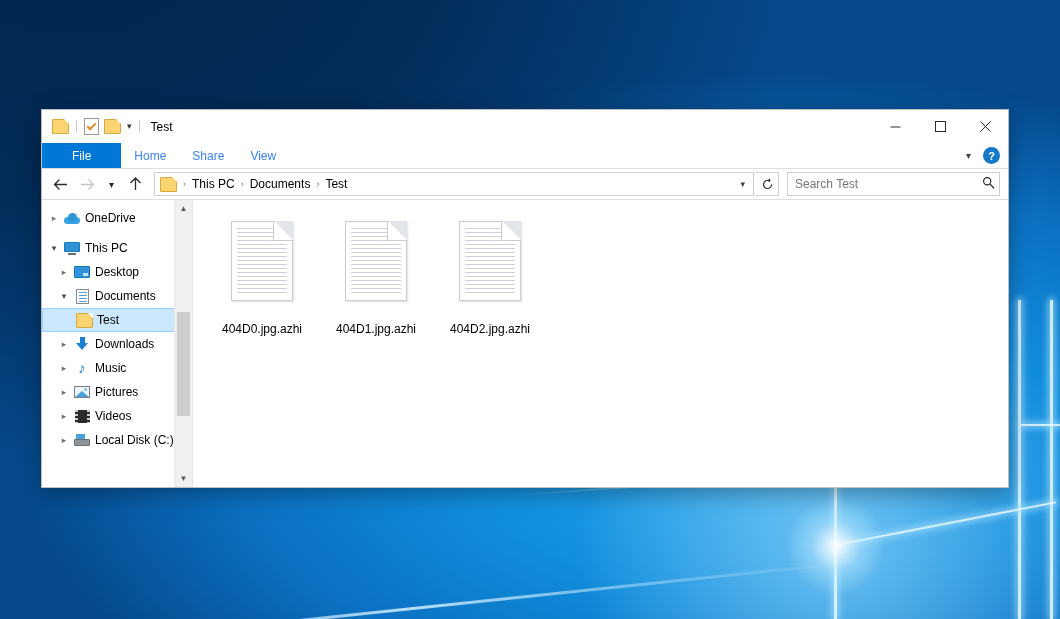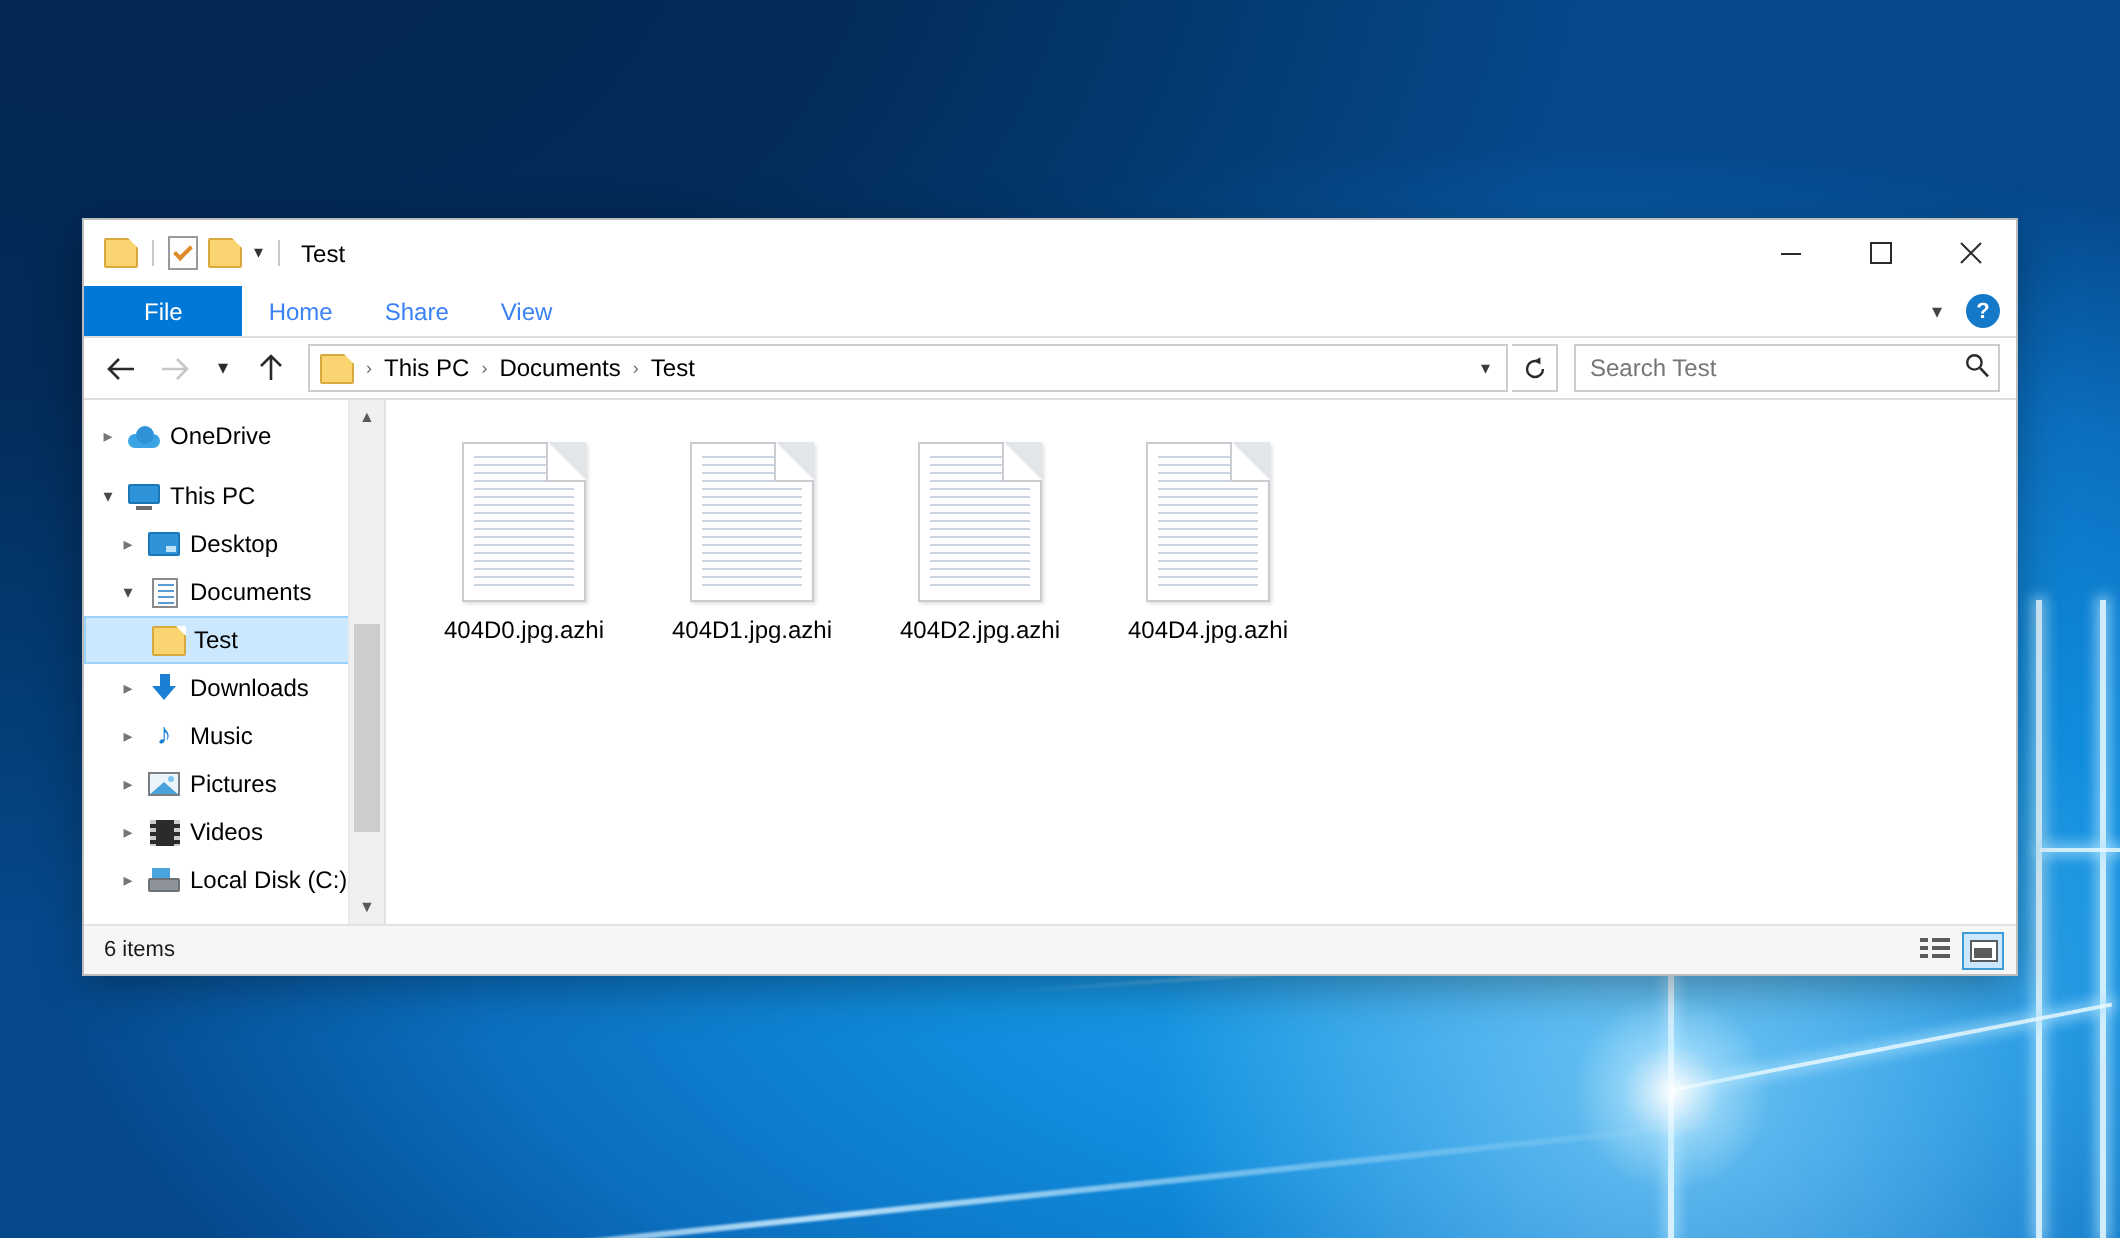--- a/index.html
+++ b/index.html
@@ -427,21 +427,21 @@
     border-bottom: 1px solid #c9ccd1;
   }
   .doc-icon .fold {
     position: absolute;
     right: -1px; top: -1px;
     width: 0; height: 0;
     border-left: 19px solid transparent;
     border-top: 19px solid #e2e5ea;
   }
   .file-label {
-    margin-top: 2px;
+    margin-top: 16px;
     color: #000;
     font-size: 12px;
     text-align: center;
     white-space: nowrap;
   }
 
   
   #statusbar {
     height: 24px;
     border-top: 1px solid #e3e3e3;
@@ -706,42 +706,21 @@
               <div class="doc-icon">
                   <div class="lines"></div>
                   <div class="fold-mask"></div>
                   <div class="fold"></div>
                 </div>
             </div>
             <div class="file-label">404D2.jpg.azhi</div>
           </div>
 
 
-          <div class="file-item">
-            <div class="file-icon-wrap">
-              <div class="doc-icon">
-                  <div class="lines"></div>
-                  <div class="fold-mask"></div>
-                  <div class="fold"></div>
-                </div>
-            </div>
-            <div class="file-label">404D4.jpg.azhi</div>
-          </div>
 
 
         </div>
       </div>
     </div>
 
-    <div id="statusbar">
-      <span>6 items</span>
-      <div id="viewbuttons">
-        <div class="viewbtn">
-          <span class="vb-details"></span>
-        </div>
-        <div class="viewbtn active">
-          <span class="vb-large"></span>
-        </div>
-      </div>
-    </div>
 
   </div>
 </div>
 
 </body></html>

